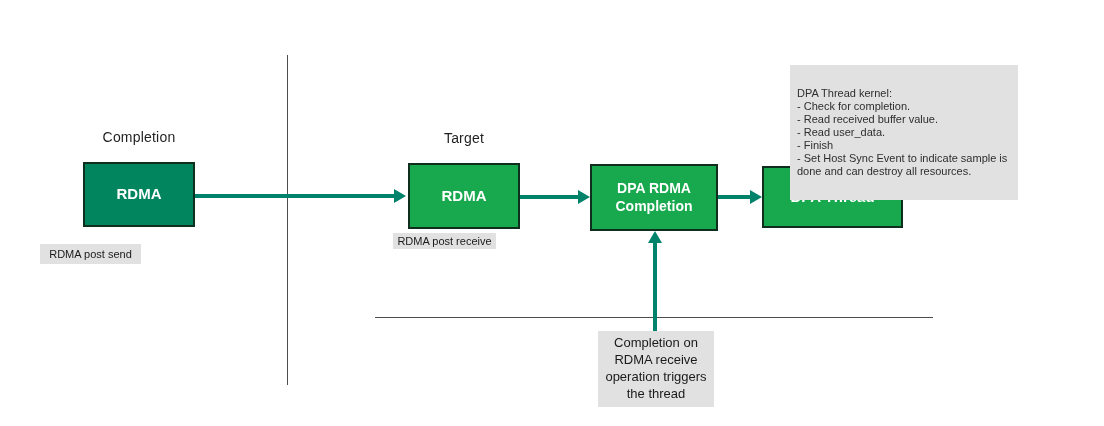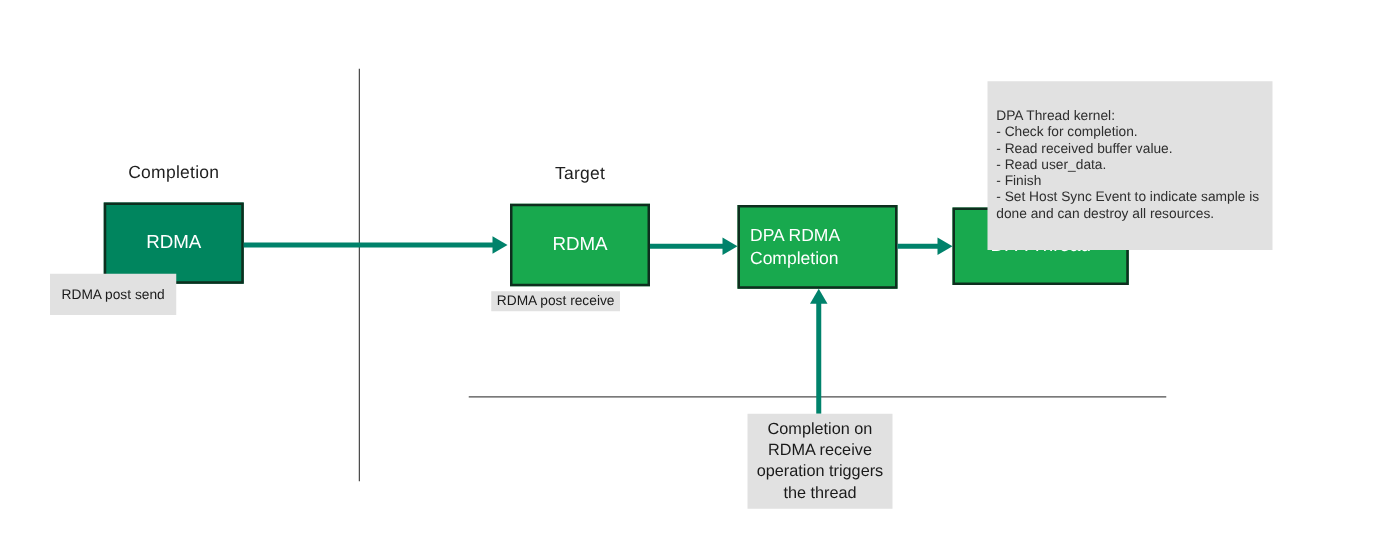--- a/index.html
+++ b/index.html
@@ -42,41 +42,42 @@
   }
   .heading-initiator{left:73px;top:129px;width:132px;}
   .heading-target{left:398px;top:130px;width:132px;}
   .node{
     position:absolute;
     display:flex;
     align-items:center;
     justify-content:center;
     border:2px solid var(--box-border);
     color:#fff;
-    font-weight:normal;
+    font-weight:bold;
+    text-align:center;
     font-size:15px;
     line-height:1.25;
   }
   .node-dark{background:var(--dark-green);}
   .node-bright{background:var(--bright-green);}
   .node-initiator{left:83px;top:162px;width:112px;height:65px;}
   .node-target{left:408px;top:163px;width:112px;height:66px;}
   .node-completion{left:590px;top:164px;width:128px;height:67px;font-size:14px;padding:16px 8px;}
   .node-thread{left:762px;top:166px;width:141px;height:62px;}
   .gray-label{
     position:absolute;
     background:var(--label-bg);
     color:#1a1a1a;
     font-size:11px;
     display:flex;
     align-items:center;
     justify-content:center;
     text-align:center;
   }
-  .label-post-send{left:40px;top:219px;width:101px;height:33px;}
+  .label-post-send{left:40px;top:244px;width:101px;height:20px;}
   .label-post-receive{left:393px;top:233px;width:103px;height:16px;}
   .label-completion-note{
     left:598px;top:331px;width:116px;
     padding:4px 5px;
     font-size:13px;
     line-height:1.3;
   }
   .note-box{
     position:absolute;
     left:790px;top:65px;

